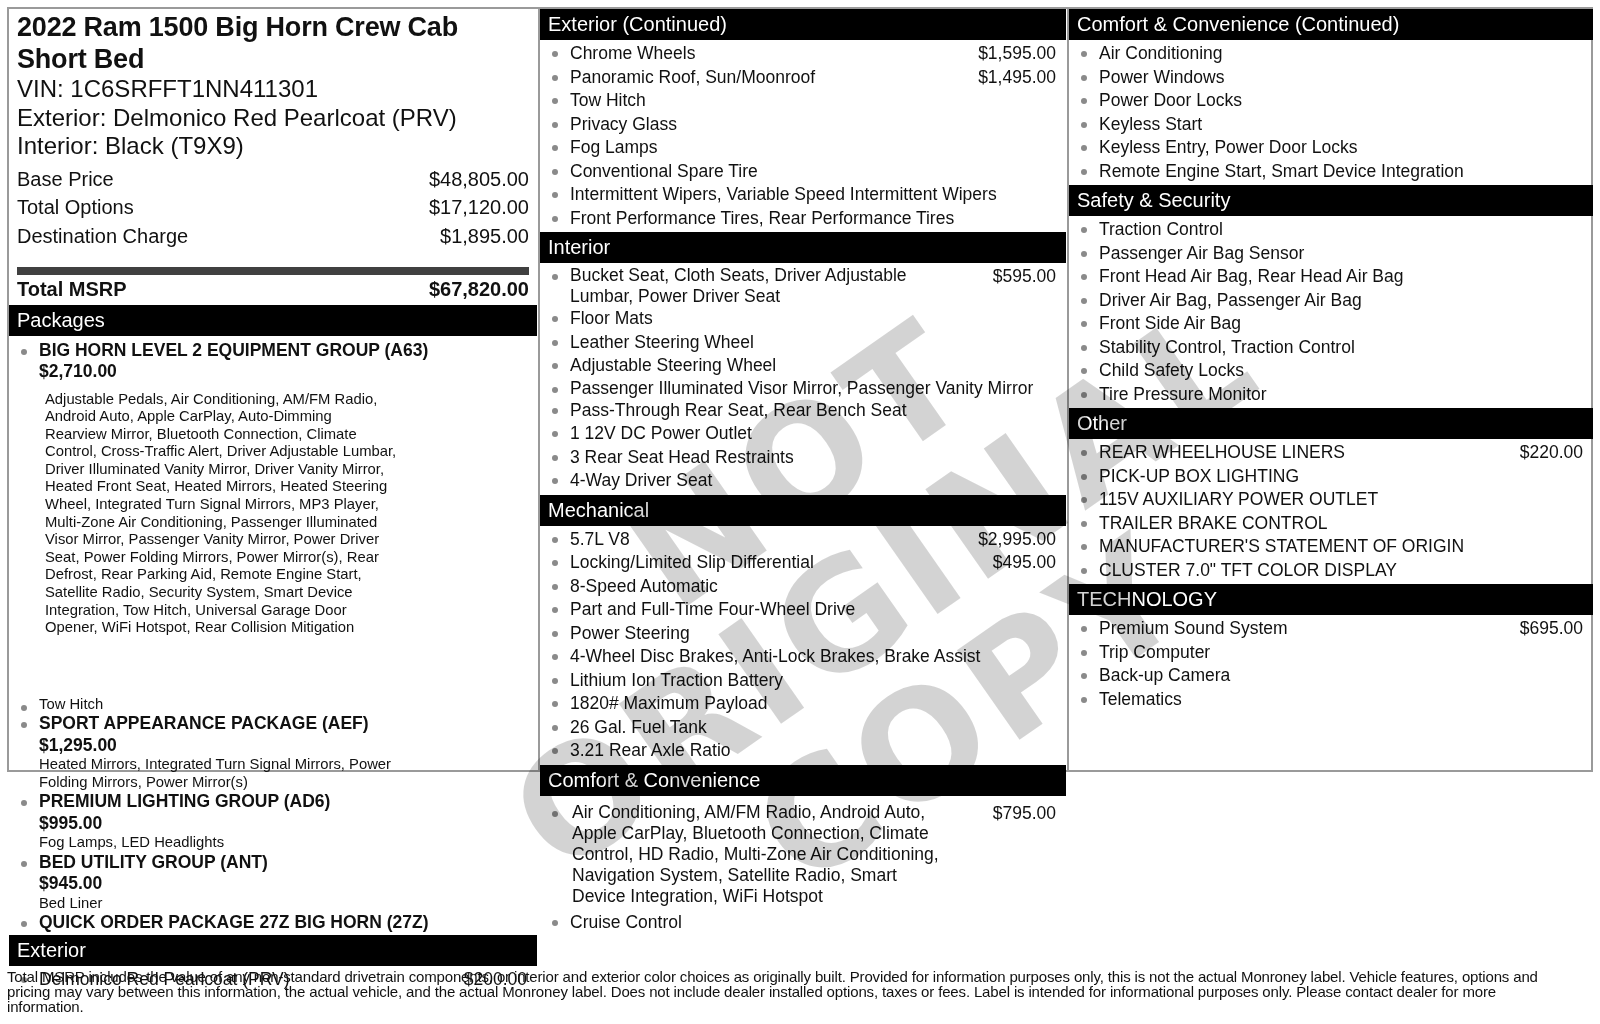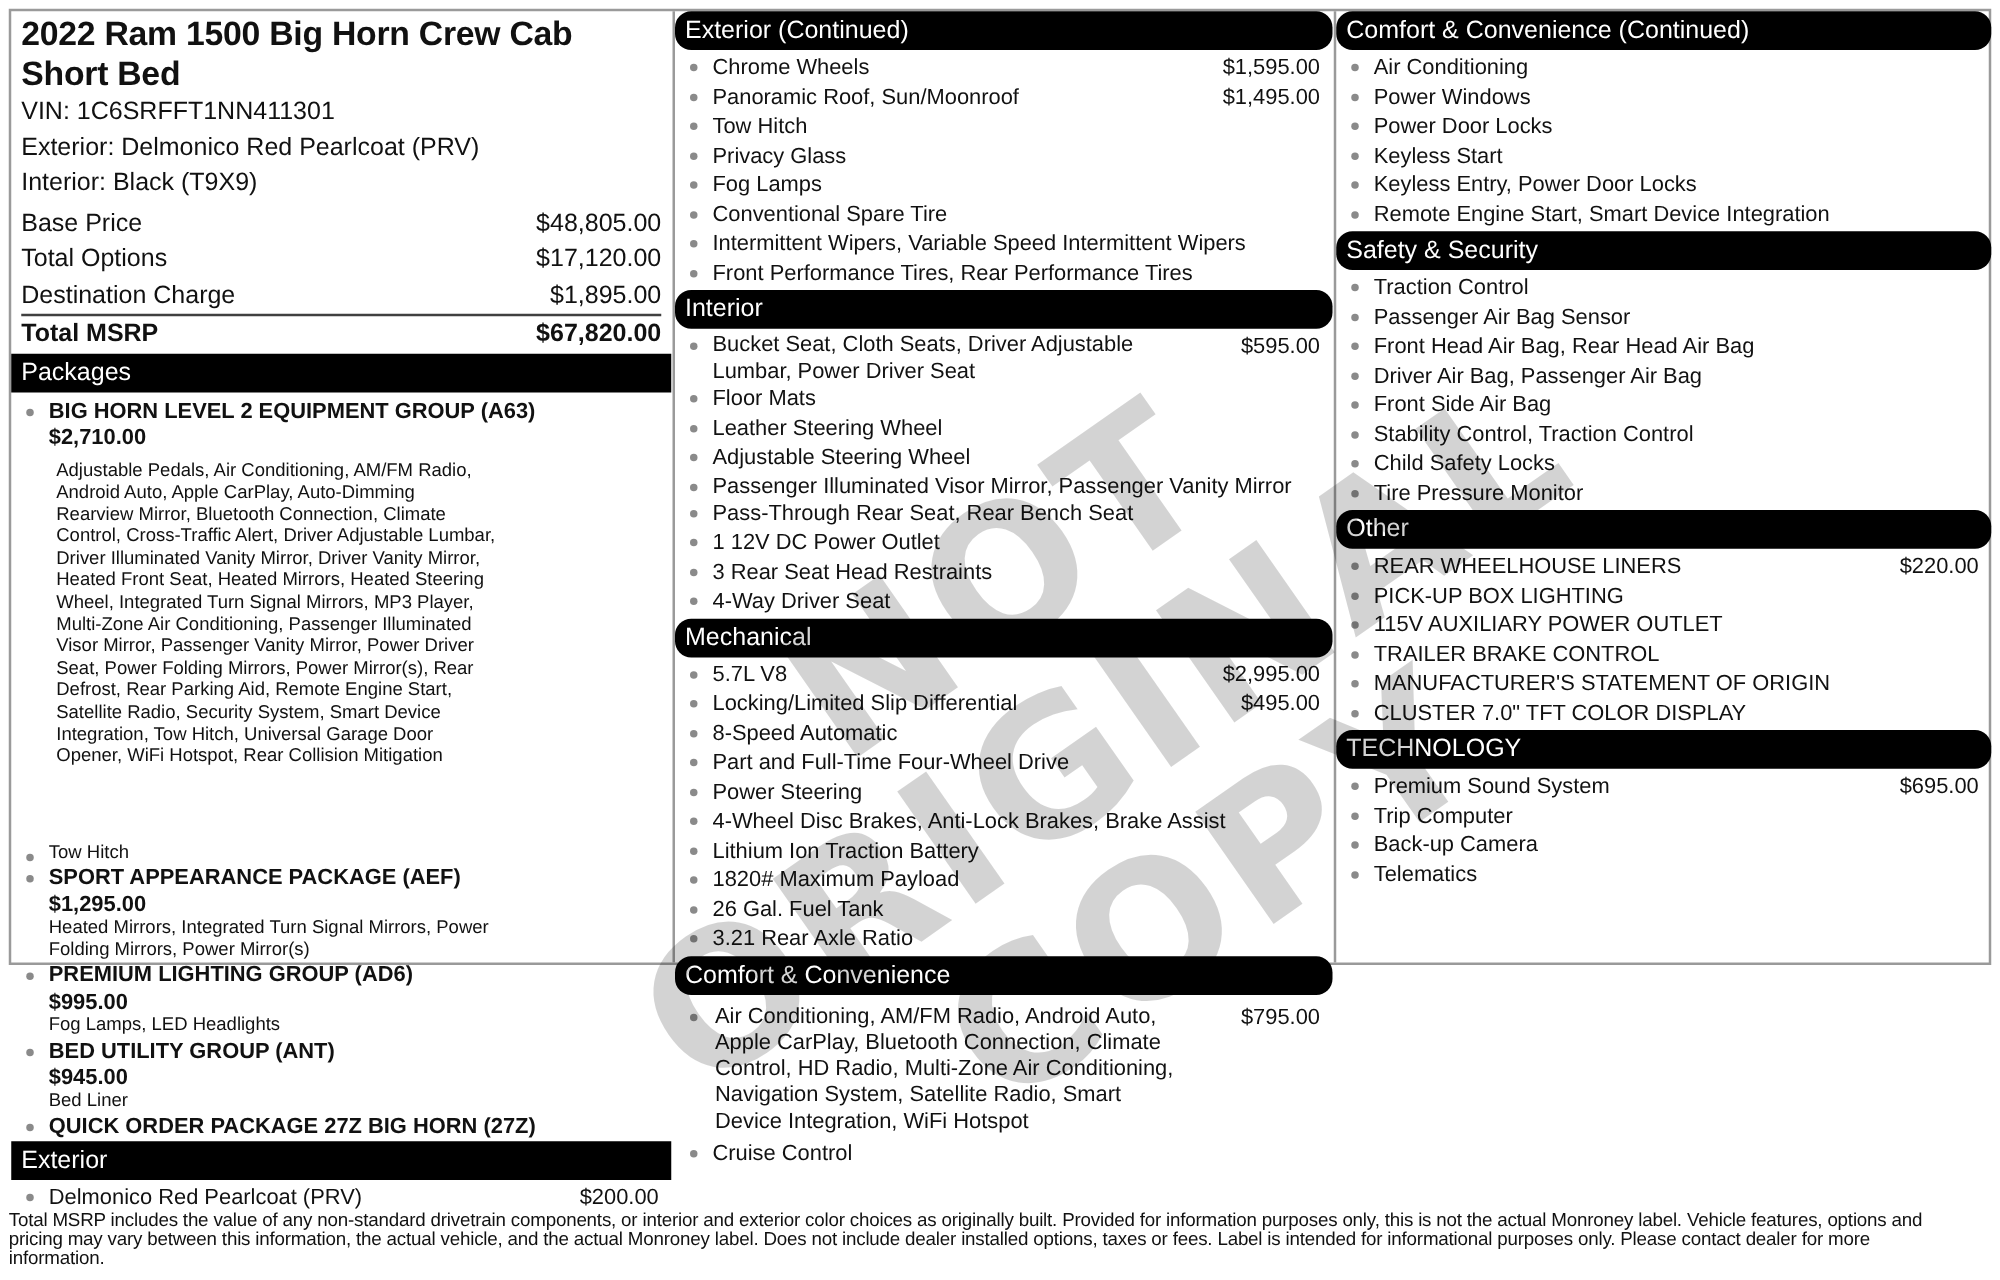--- a/index.html
+++ b/index.html
@@ -10,30 +10,30 @@
   .sheet {
     position:absolute; left:7px; top:7px; width:1586px; height:765px;
     border:2px solid #9a9a9a; box-sizing:border-box; background:#fff;
   }
   .col { position:absolute; top:0; bottom:0; box-sizing:border-box; }
   .col1 { left:0; width:528px; }
   .col2 { left:529px; width:528px; border-left:2px solid #9a9a9a; }
   .col3 { left:1058px; width:526px; border-left:2px solid #9a9a9a; }
 
   .title { font-size:27px; font-weight:bold; line-height:32px; padding:2px 8px 0 8px; letter-spacing:-0.2px; }
-  .meta { font-size:20px; line-height:28.5px; padding:0 8px; }
+  .meta { font-size:24px; line-height:28.5px; padding:0 8px; }
   .prices { padding:4px 8px 0 8px; }
   .price-row { display:flex; justify-content:space-between; font-size:20px; line-height:28.5px; }
-  .price-row.total { font-weight:bold; border-top:2px solid #404040; margin-top:1px; }
+  .price-row.total { font-weight:bold; border-top:8px solid #404040; margin-top:17px; }
 
   .section-head {
     background:#000; color:#fff; font-size:20px; line-height:30px; height:31px;
     padding:0 8px; margin-top:1px; box-sizing:border-box;
   }
-  .col2 .section-head, .col3 .section-head { margin-top:0;border-radius:13px; }
+  .col2 .section-head, .col3 .section-head { margin-top:0; }
   ul { list-style:none; margin:0; padding:2px 0 2px 0; }
   li.item { position:relative; display:flex; justify-content:space-between; font-size:17.5px; line-height:23.5px; padding:0 10px 0 30px; }
   li.item::before {
     content:""; position:absolute; left:12px; top:9px; width:6px; height:6px; border-radius:50%; background:#8a8a8a;
   }
   li.item .lbl { flex:1; padding-right:10px; }
   li.item .amt { white-space:nowrap; }
   li.item .lbl.wrap { line-height:21px; }
 
   .pkg { position:relative; padding:0 10px 0 30px; }

